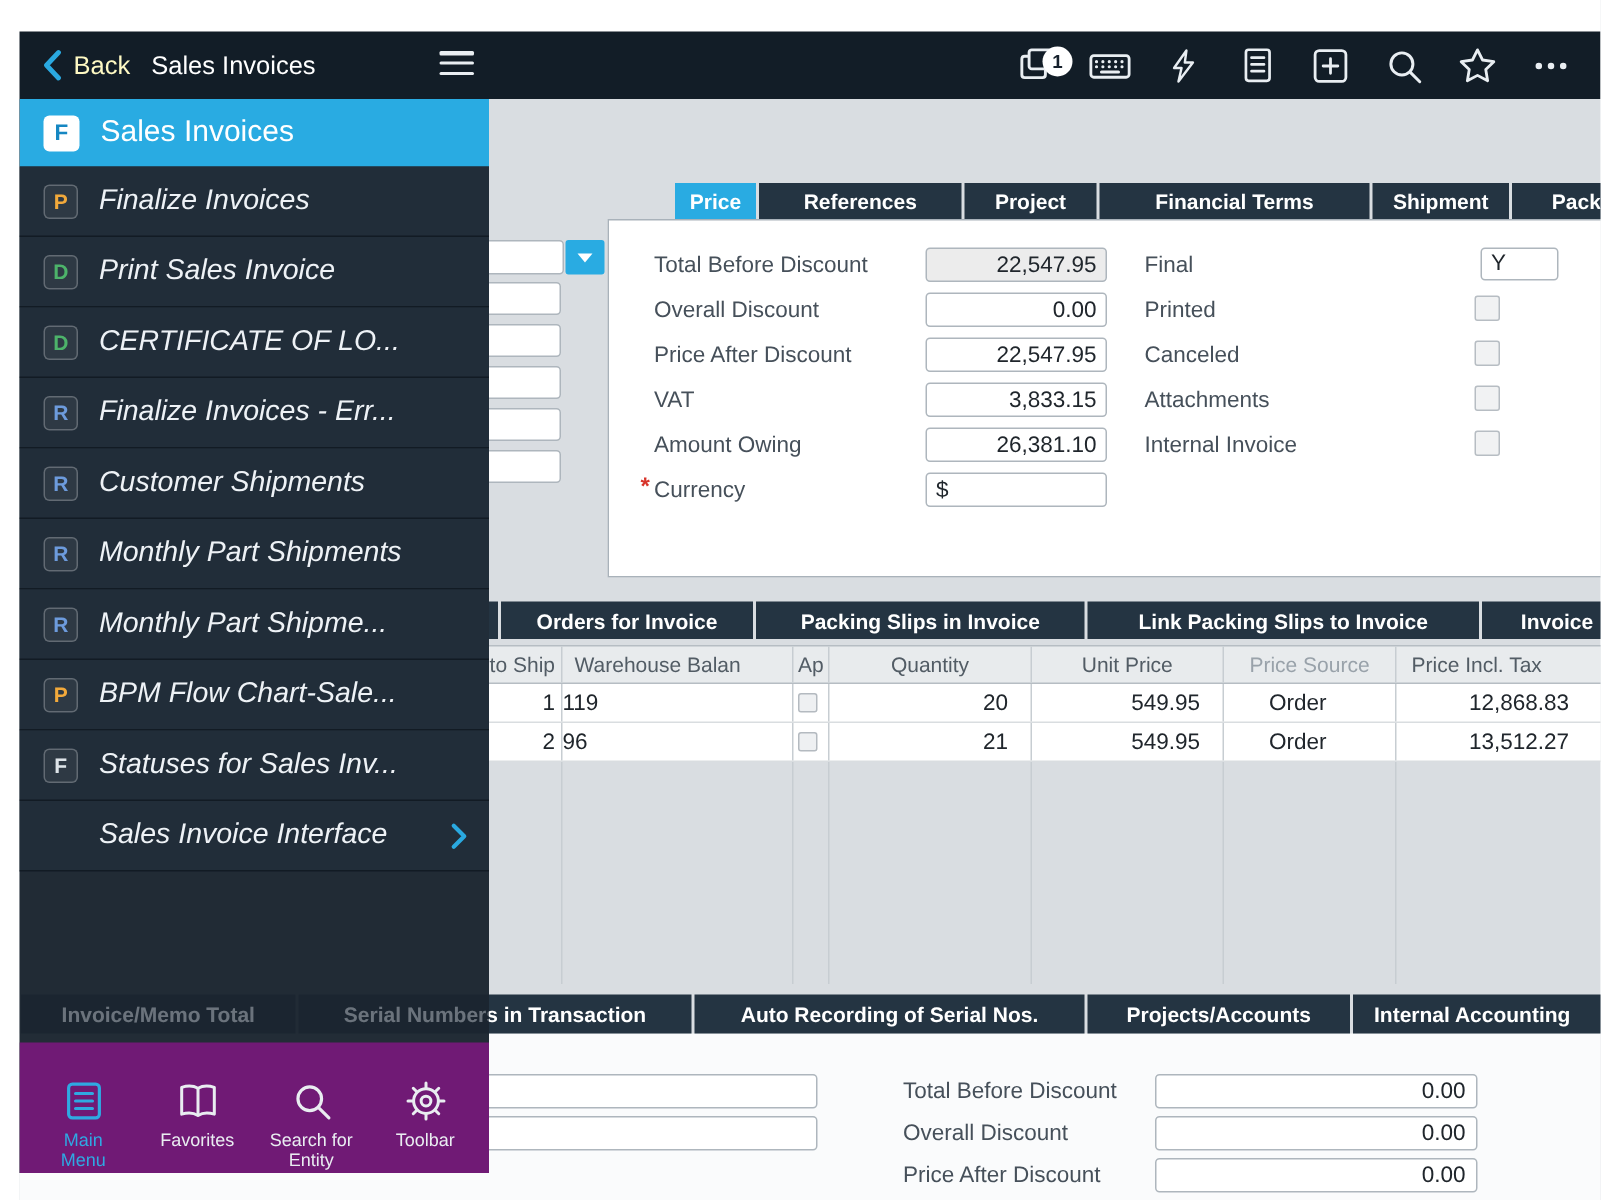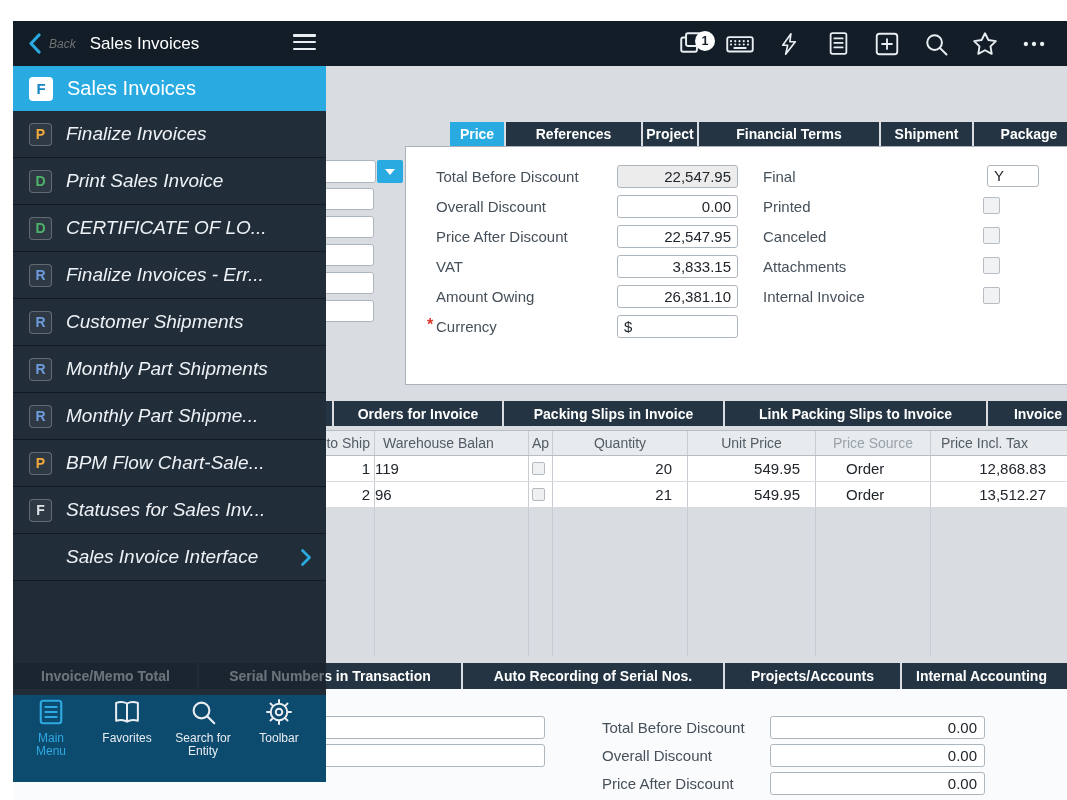--- a/index.html
+++ b/index.html
@@ -7,41 +7,41 @@
   body { font-family:"Liberation Sans","DejaVu Sans",sans-serif; background:#fff; }
   .app { position:relative; width:1067px; height:800px; overflow:hidden; background:#fff; }
 
   
   .content-bg { position:absolute; left:13px; top:66px; right:0; bottom:0; background:#d9dde1; }
   .bottom-bg  { position:absolute; left:13px; top:689px; right:0; bottom:0; background:#fafbfc; }
 
   
   .topbar { position:absolute; left:13px; top:21px; right:0; height:45px; background:#121d27; display:flex; align-items:center; z-index:60; }
   .back { display:flex; align-items:center; margin-left:15px; gap:8px; cursor:pointer; }
-  .back-lbl { color:#737373; font-size:12px;font-style:italic; }
+  .back-lbl { color:#fef9c3; font-size:17px; }
   .tb-title { color:#fff; font-size:17px; margin-left:14px; }
   .hamburger { position:absolute; left:280px; top:13px; width:24px; display:flex; flex-direction:column; gap:4.2px; cursor:pointer; }
   .hamburger span { display:block; width:23px; height:2.6px; background:#e9eef2; border-radius:1px; }
   .tb-icons { margin-left:auto; display:flex; align-items:center; gap:19px; padding-right:18px; }
   .tbi { position:relative; width:30px; height:30px; display:flex; align-items:center; justify-content:center; cursor:pointer; }
   .wbadge { position:absolute; right:-9px; top:2px; width:20px; height:20px; border-radius:50%; background:#fff; color:#16212c; font-size:12.5px; font-weight:bold; display:flex; align-items:center; justify-content:center; }
 
   
   .fld { position:absolute; background:#fff; border:1px solid #aeb6bd; border-radius:3px; font-size:15px; color:#20262c; line-height:21px; }
   .cut-main { left:250px; top:160px; width:126px; height:23px; }
   .ddbtn { position:absolute; left:377px; top:160px; width:26px; height:23px; background:#29abe2; border-radius:2px; display:flex; align-items:center; justify-content:center; cursor:pointer; }
   .ddarrow { width:0; height:0; border-left:5px solid transparent; border-right:5px solid transparent; border-top:6px solid #fff; }
   .cf { left:250px; width:124px; height:22px; }
   .cf0{top:188px}.cf1{top:216px}.cf2{top:244px}.cf3{top:272px}.cf4{top:300px}
 
   
   .ptabs { position:absolute; left:410px; top:122px; height:24px; display:flex; gap:2px; z-index:2; }
   .ptab { background:#243442; color:#fff; font-size:14px; font-weight:bold; display:flex; align-items:center; justify-content:center; white-space:nowrap; cursor:pointer; }
   .ptab.active { background:#29abe2;margin-left:40px; }
-  .pw0{width:54px}.pw1{width:135px}.pw2{width:54px}.pw3{width:180px}.pw4{width:91px}.pw5{width:110px}
+  .pw0{width:54px}.pw1{width:135px}.pw2{width:88px}.pw3{width:180px}.pw4{width:91px}.pw5{width:110px}
 
   
   .panel { position:absolute; left:405px; top:146px; width:675px; height:239px; background:#fff; border:1px solid #a9b2ba; z-index:1; }
   .lab { position:absolute; font-size:15px; color:#46505a; line-height:23px; white-space:nowrap; }
   .lab.l{left:30px}.lab.r{left:357px}
   .r0{top:18px}.r1{top:48px}.r2{top:78px}.r3{top:108px}.r4{top:138px}.r5{top:168px}
   .pfld { position:absolute; left:211px; width:121px; height:23px; background:#fff; border:1px solid #aeb6bd; border-radius:3px; font-size:15px; line-height:21px; color:#20262c; }
   .pfld.num { text-align:right; padding-right:6px; }
   .pfld.ro { background:#ececec; }
   .pfld.cur { padding-left:6px; }
@@ -94,21 +94,21 @@
   .sb-albl { color:#fff; font-size:20px; margin-left:14px; white-space:nowrap; }
   .sb-item { height:47px; display:flex; align-items:center; padding-left:16px; background:#212d39; border-bottom:1px solid #121b24; cursor:pointer; }
   .sb-badge { width:23px; height:23px; border-radius:4px; background:rgba(255,255,255,0.06); border:1px solid rgba(255,255,255,0.25); font-size:14px; font-weight:bold; display:flex; align-items:center; justify-content:center; flex:none; }
   .sb-badge.empty { background:transparent; border-color:transparent; }
   .bP{color:#f2a93b}.bD{color:#4db36a}.bR{color:#6d9bdc}.bF{color:#dde3e8}
   .sb-lbl { color:#eef2f6; font-size:19px; margin-left:14px; white-space:nowrap; overflow:hidden;font-style:italic; }
   .sb-chev { margin-left:auto; margin-right:14px; flex:none; }
   .ghost { position:absolute; height:26px; line-height:26px; font-size:14px; font-weight:bold; color:rgba(225,232,238,0.38); text-align:center; overflow:hidden; white-space:nowrap; }
   .g0{left:1px;top:597px;width:183px}
   .g1{left:186px;top:597px;width:262px}
-  .sb-nav { position:absolute; left:0; right:0; bottom:0; height:87px; background:#0c4a6e; display:flex; justify-content:flex-start; align-items:flex-start; padding-top:2px; }
+  .sb-nav { position:absolute; left:0; right:0; bottom:0; height:87px; background:#701a75; display:flex; justify-content:center; align-items:flex-start; padding-top:24px; }
   .nav-it { display:flex; flex-direction:column; align-items:center; width:76px; cursor:pointer; }
   .nav-lbl { font-size:12px; color:#e9edf1; text-align:center; line-height:13px; margin-top:5px; }
   .nav-it.active .nav-lbl { color:#2fa9e2; }
   .w42{width:42px}.w64{width:64px}
 </style>
 </head>
 <body>
 
 <div class="app">
 

